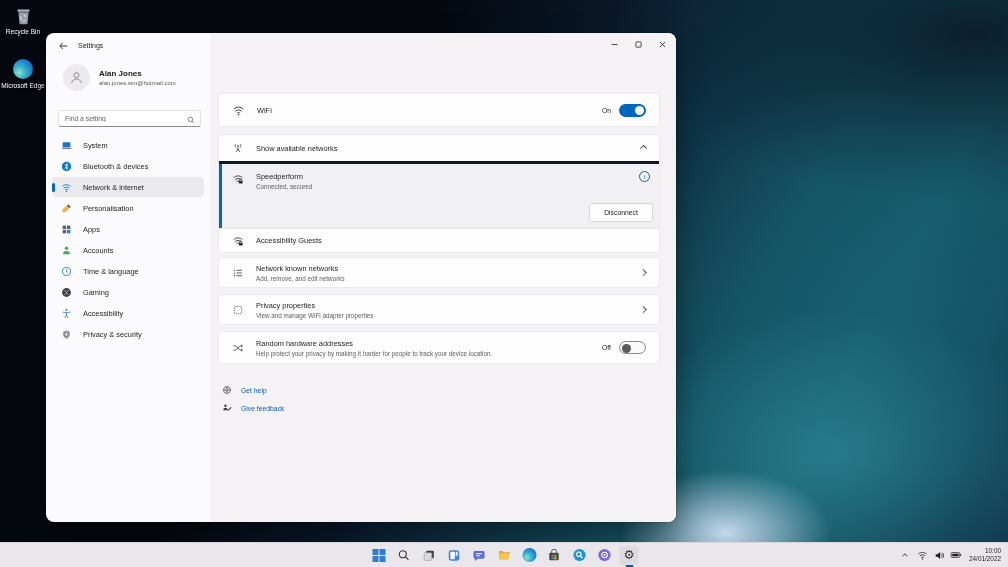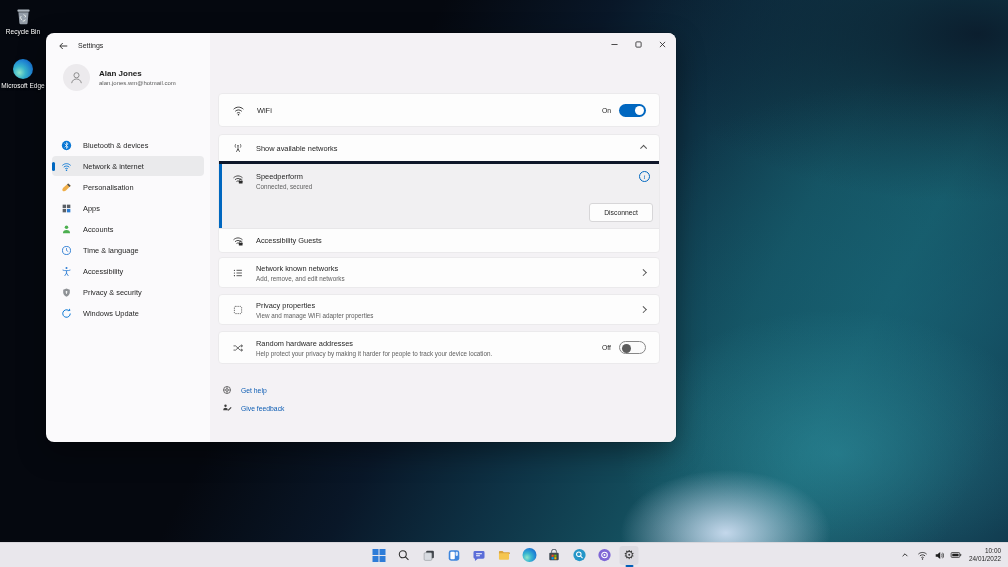--- a/index.html
+++ b/index.html
@@ -17,21 +17,21 @@
   svg { display:block; }
 
   
   .dicon { position:absolute; width:44px; display:flex; flex-direction:column; align-items:center;
     gap:2px; color:#fff; font-size:6.5px; text-align:center; text-shadow:0 1px 2px rgba(0,0,0,.9); }
   .dicon .glyph { width:22px; height:22px; display:flex; align-items:center; justify-content:center; }
   .edge-ball { width:20px; height:20px; border-radius:50%;
     background:radial-gradient(circle at 32% 68%, #8fe6c9 0%, #38b6cf 32%, #1e82d6 66%, #0a55a6 100%); }
 
   
-  .win { position:absolute; left:46px; top:33px; width:630px; height:409px; border-radius:8px;
+  .win { position:absolute; left:46px; top:33px; width:630px; height:489px; border-radius:8px;
     background:#fbfafc; box-shadow:0 10px 28px rgba(0,0,0,.38), 0 0 0 1px rgba(0,0,0,.12); overflow:hidden; }
   .main-col { position:absolute; left:164px; top:0; right:0; bottom:0; background:#f4f2f5; }
   .back-btn { position:absolute; left:10px; top:7px; font-size:9px; color:#1f1f1f; width:14px; height:12px;
     display:flex; align-items:center; justify-content:center; }
   .win-title { position:absolute; left:32px; top:9px; font-size:7px; color:#1f1f1f; }
   .win-controls { position:absolute; right:2px; top:2px; display:flex; }
   .wc { width:24px; height:19px; display:flex; align-items:center; justify-content:center; }
 
   
   .user { position:absolute; left:17px; top:31px; display:flex; gap:9px; align-items:center; width:142px; }
@@ -172,22 +172,38 @@
             <circle cx="10" cy="7" r="3.4" fill="none" stroke="#8a8a8a" stroke-width="1.3"></circle>
             <path d="M3.5 17.5 C4.5 13.5 7 12 10 12 C13 12 15.5 13.5 16.5 17.5" fill="none" stroke="#8a8a8a" stroke-width="1.3"></path>
           </svg>
       </span>
       <span>
         <div class="user-name">Alan Jones</div>
         <div class="user-email">alan.jones.wm@hotmail.com</div>
       </span>
     </div>
 
+    <div class="search">
+      <input type="text" placeholder="Find a setting" style="">
+      <span class="mag">
+        <svg width="8" height="8" viewBox="0 0 12 12">
+            <circle cx="5" cy="5" r="3.4" fill="none" stroke="#555" stroke-width="1.1"></circle>
+            <path d="M7.6 7.6 L10.6 10.6" stroke="#555" stroke-width="1.1"></path>
+          </svg>
+      </span>
+    </div>
 
     <nav class="nav">
+      <div class="nav-item">
+        <svg viewBox="0 0 20 20">
+            <rect x="3" y="4" width="14" height="9" rx="1" fill="#1773cf"></rect>
+            <rect x="1.5" y="14" width="17" height="2" rx="1" fill="#565b61"></rect>
+          </svg>
+        <span>System</span>
+      </div>
       <div class="nav-item">
         <svg viewBox="0 0 20 20">
             <circle cx="10" cy="10" r="8.5" fill="#0a77d4"></circle>
             <path d="M6.5 6.5 L13 13 L10 15.5 V4.5 L13 7 L6.5 13.5" stroke="#fff" stroke-width="1.2" fill="none" stroke-linejoin="round"></path>
           </svg>
         <span>Bluetooth &amp; devices</span>
       </div>
       <div class="nav-item selected">
         <svg viewBox="0 0 20 20">
             <path d="M2.5 8 C7 3.8 13 3.8 17.5 8" fill="none" stroke="#0a77d4" stroke-width="1.7"></path>
@@ -222,39 +238,39 @@
       </div>
       <div class="nav-item">
         <svg viewBox="0 0 20 20">
             <circle cx="10" cy="10" r="7.3" fill="none" stroke="#2b7cd3" stroke-width="1.7"></circle>
             <path d="M10 5.5 V10 L13.2 12" stroke="#2b7cd3" stroke-width="1.4" fill="none"></path>
           </svg>
         <span>Time &amp; language</span>
       </div>
       <div class="nav-item">
         <svg viewBox="0 0 20 20">
+            <circle cx="10" cy="10" r="8" fill="#3b4046"></circle>
+            <path d="M6 5.5 C8.5 7.5 11.5 12.5 14 14.5 M14 5.5 C11.5 7.5 8.5 12.5 6 14.5" stroke="#dfe3e8" stroke-width="1.1" fill="none"></path>
+          </svg>
+        <span>Gaming</span>
+      </div>
+      <div class="nav-item">
+        <svg viewBox="0 0 20 20">
             <circle cx="10" cy="3.8" r="1.8" fill="#2b7cd3"></circle>
             <path d="M3.5 7.5 C7 9 13 9 16.5 7.5 M10 9 V13 M10 13 L7 17.5 M10 13 L13 17.5" stroke="#2b7cd3" stroke-width="1.5" fill="none" stroke-linecap="round"></path>
           </svg>
         <span>Accessibility</span>
       </div>
       <div class="nav-item">
         <svg viewBox="0 0 20 20">
             <path d="M10 2.5 L16 4.8 V9.5 C16 13.5 13.4 16.2 10 17.5 C6.6 16.2 4 13.5 4 9.5 V4.8 Z" fill="#8f9296"></path>
             <circle cx="10" cy="9" r="1.6" fill="#fff"></circle>
             <rect x="9.3" y="9.5" width="1.4" height="3.4" rx="0.7" fill="#fff"></rect>
           </svg>
         <span>Privacy &amp; security</span>
-      </div>
-      <div class="nav-item">
-        <svg viewBox="0 0 20 20">
-            <path d="M16.8 10 A6.8 6.8 0 1 1 13.6 4.3" stroke="#0a77d4" stroke-width="1.8" fill="none"></path>
-            <path d="M12.2 5.8 L17 5.2 L16 1 Z" fill="#0a77d4"></path>
-          </svg>
-        <span>Windows Update</span>
       </div>
     </nav>
 
     <div class="breadcrumb">
       <span class="bc-parent">Network &amp; internet</span>
       <span class="bc-sep">›</span>
       <span class="bc-current">WiFi</span>
     </div>
 
     <div class="card card-wifi">

